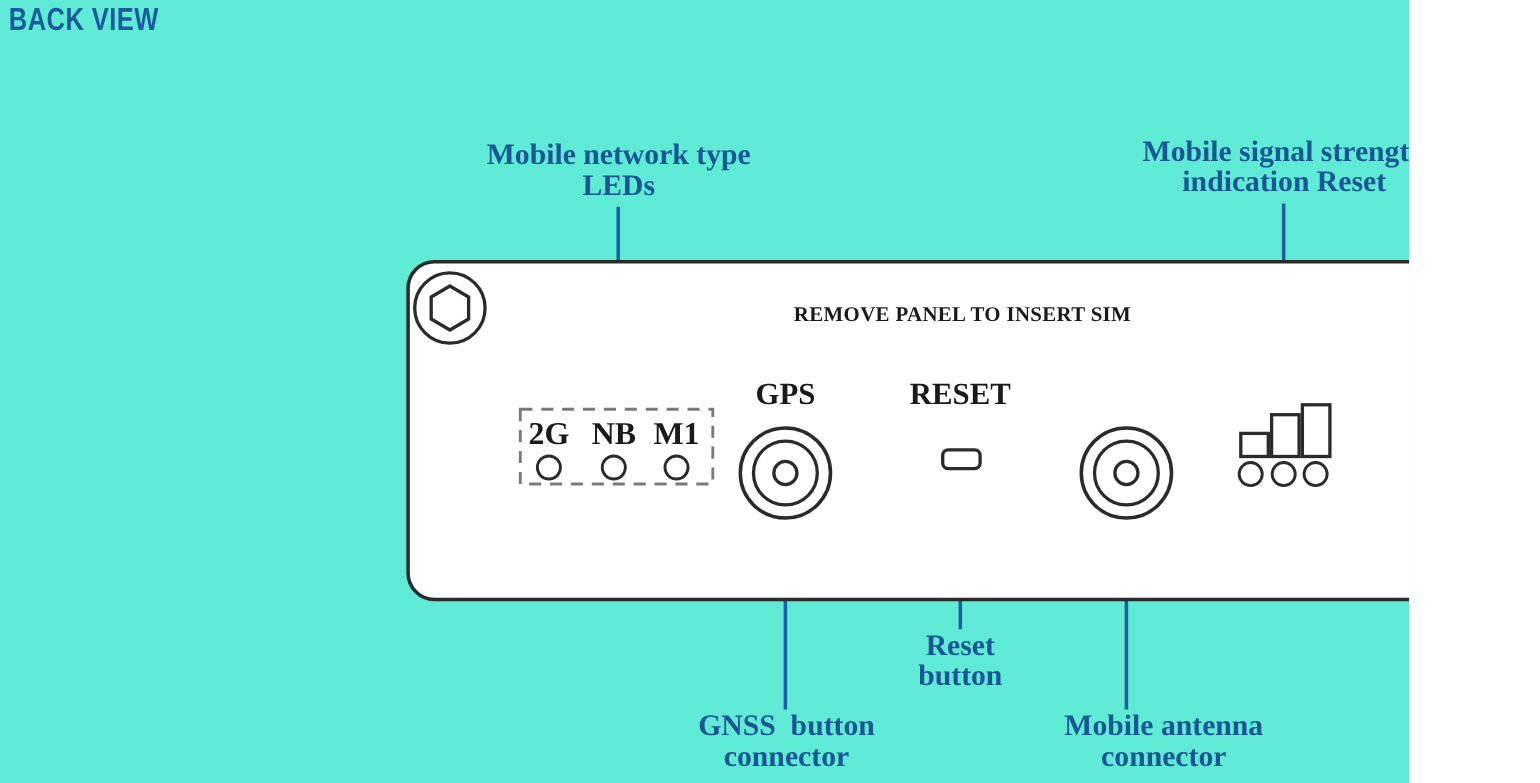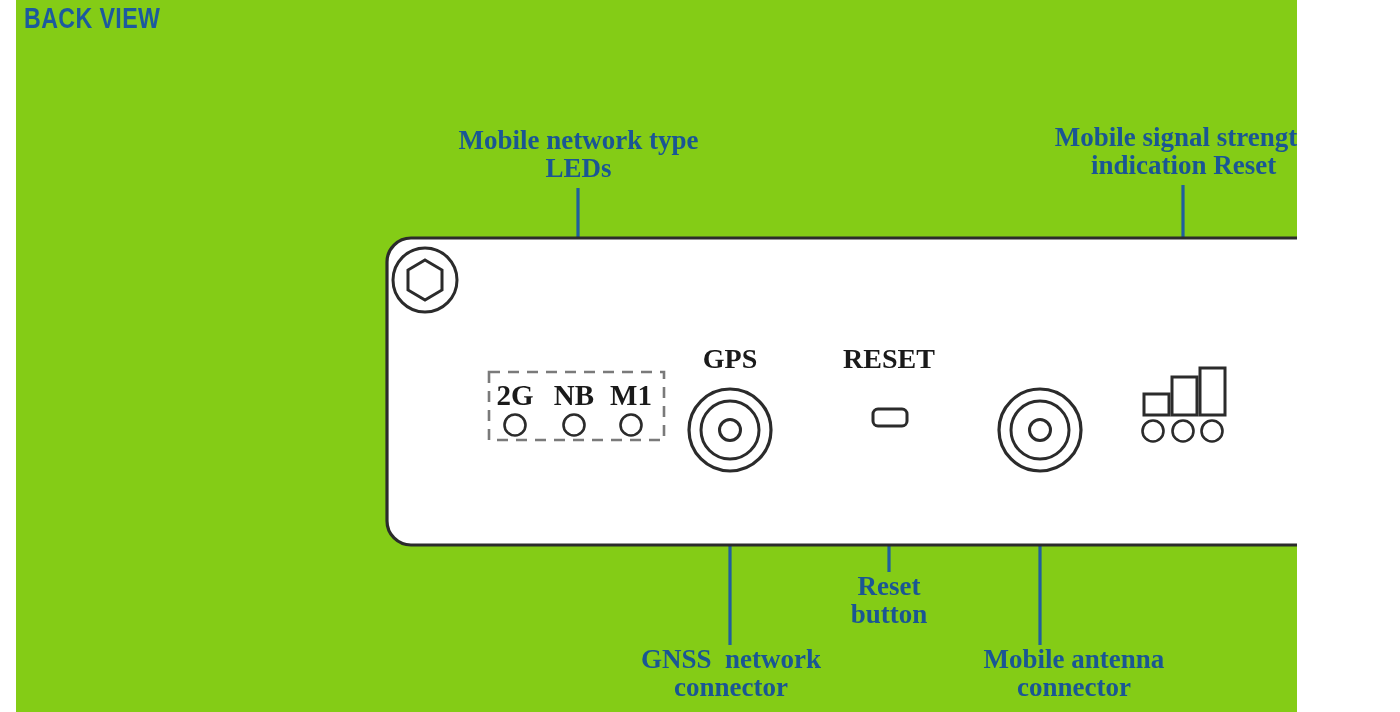--- a/index.html
+++ b/index.html
@@ -7,23 +7,22 @@
     padding: 0;
     background: #ffffff;
   }
   body {
     font-family: "Liberation Sans", sans-serif;
   }
   #stage {
     position: relative;
     width: 1281px;
     height: 712px;
-    background: #84cc16;
+    background: #5eead4;
     overflow: hidden;
-    margin-left: 16px;
   }
   #svg-root {
     position: absolute;
     left: 0;
     top: 0;
     width: 1400px;
     height: 712px;
   }
 
   
@@ -134,33 +133,34 @@
   </svg>
 
   <div class="txt view-title">BACK VIEW</div>
 
   <div class="txt callout" style="left:400px; top:126px; width:325px;">Mobile network type
 LEDs</div>
 
   <div class="txt callout" style="left:1005px; top:123px; width:325px;">Mobile signal strength
 indication Reset</div>
 
+  <div class="txt panel-text sim-note" style="left:660px; top:276px; width:430px;">REMOVE PANEL TO INSERT SIM</div>
 
   <div class="txt panel-text port-label" style="left:644px; top:343px; width:140px;">GPS</div>
 
   <div class="txt panel-text port-label" style="left:803px; top:343px; width:140px;">RESET</div>
 
 
   <div class="txt panel-text led-code" style="left:469px; top:379px; width:60px;text-align:center;">2G</div>
 
   <div class="txt panel-text led-code" style="left:528px; top:379px; width:60px;">NB</div>
 
   <div class="txt panel-text led-code" style="left:585px; top:379px; width:60px;text-align:center;">M1</div>
 
-  <div class="txt callout" style="left:580px; top:645px; width:270px;">GNSS  network
+  <div class="txt callout" style="left:580px; top:645px; width:270px;">GNSS  button
 connector</div>
 
   <div class="txt callout" style="left:768px; top:572px; width:210px;">Reset
 button</div>
 
   <div class="txt callout" style="left:928px; top:645px; width:260px;">Mobile antenna
 connector</div>
 
 </div>
 

